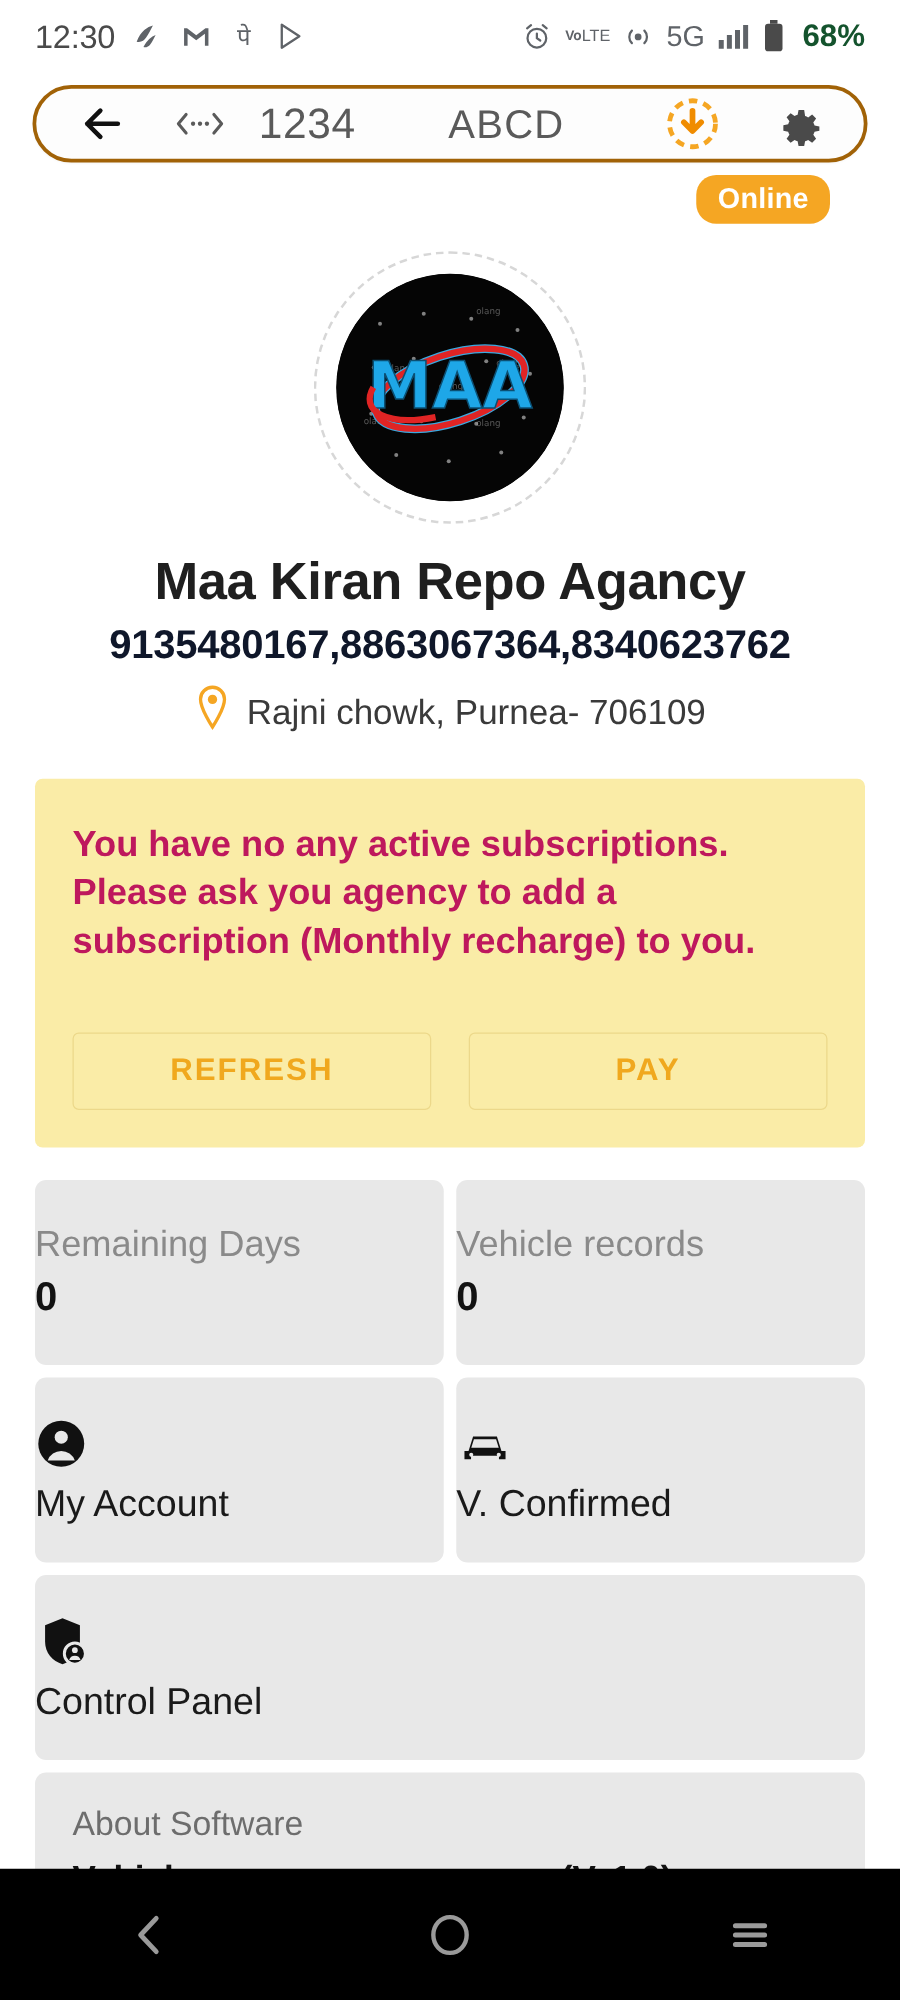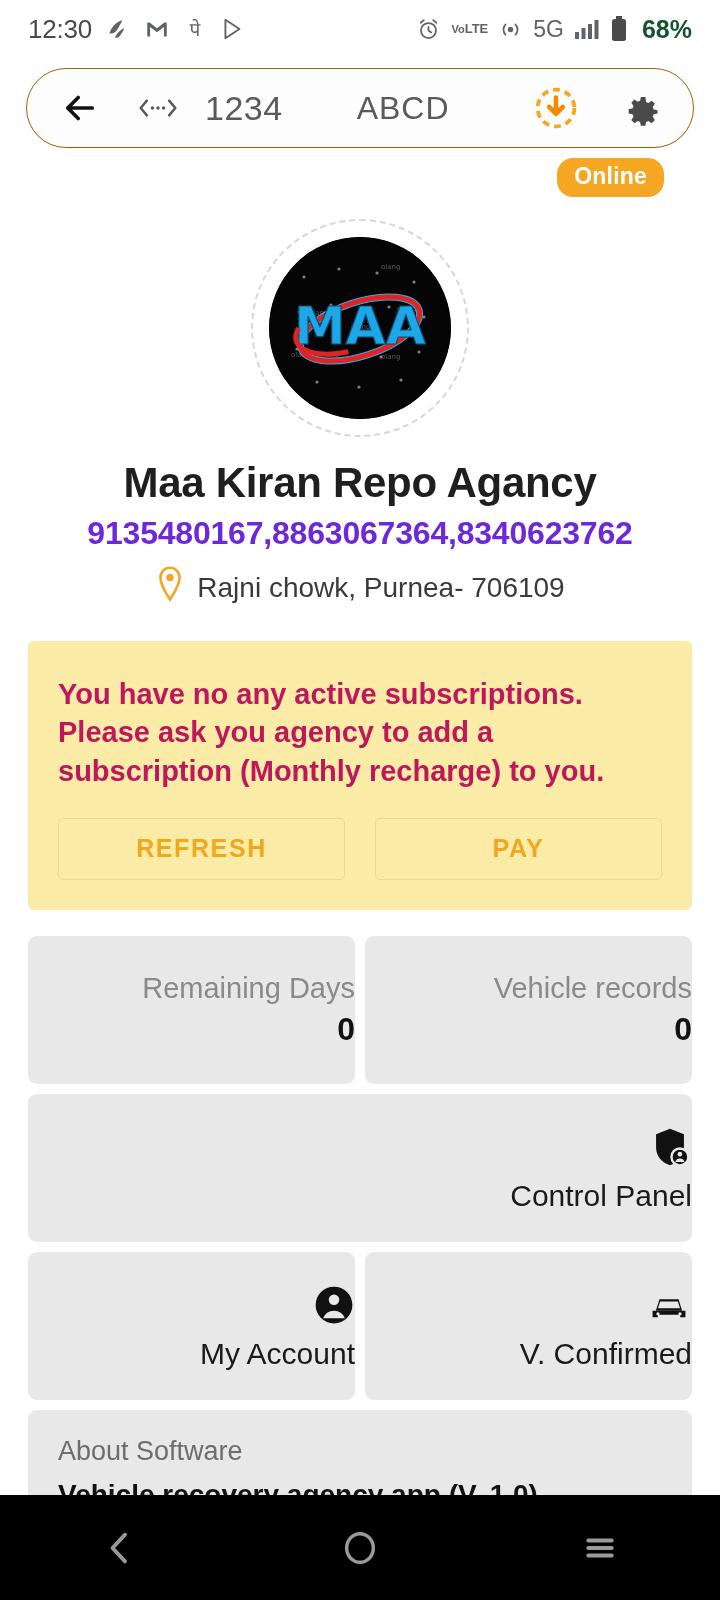--- a/index.html
+++ b/index.html
@@ -16,27 +16,27 @@
     height: 58px; display: flex; align-items: center;
     padding: 0 28px; color: #5f6368;
   }
   .sb-left { display: flex; align-items: center; gap: 13px; }
   .sb-time { font-size: 26px; font-weight: 500; color: #4a4a4a; letter-spacing: -.2px; }
   .sb-right { margin-left: auto; display: flex; align-items: center; gap: 10px; }
   .sb-ico { display: flex; align-items: center; }
   .sb-text { font-size: 23px; font-weight: 500; color: #5f6368; }
   .volte { display:flex; flex-direction:row; align-items:center; line-height:.95; }
   .volte span:first-child { font-size: 11px; font-weight: 700; }
-  .volte span:last-child { font-size: 13px; font-weight: 700; }
+  .volte span:last-child { font-size: 13px; font-weight: 400; }
   .batt-pct { font-size: 25px; font-weight: 700; color: #14532d; margin-left: 4px; }
 
   
   .toolbar-wrap { padding: 10px 26px 0 26px; }
   .toolbar {
-    height: 80px; border: 1px solid #a16207; border-radius: 46px;
+    height: 62px; border: 3px solid #a16207; border-radius: 46px;
     background: #fdfdfd; display: flex; align-items: center;
     padding: 0 30px; box-shadow: 0 1px 2px rgba(0,0,0,.04);
   }
   .tb-back { width: 46px; height: 46px; display:flex; align-items:center; justify-content:center; }
   .tb-sync { margin-left: 34px; display:flex; align-items:center; justify-content:center; }
   .tb-num { margin-left: 26px; font-size: 34px; font-weight: 500; color: #5a5a5a; letter-spacing: .5px; }
   .tb-code { margin-left: 74px; font-size: 32px; font-weight: 500; color: #5a5a5a; letter-spacing: 1px; }
   .tb-dl { margin-left: auto; display:flex; align-items:center; justify-content:center; }
   .tb-gear { margin-left: 40px; display:flex; align-items:center; justify-content:center; }
 
@@ -58,50 +58,50 @@
     position: relative; overflow: hidden; display:flex; align-items:center; justify-content:center;
   }
   .logo-svg { position:absolute; top:0; left:0; }
 
   
   .agency-name {
     text-align:center; font-size: 42px; font-weight: 700; color: #1f1f1f;
     margin-top: 22px; letter-spacing: -.3px;
   }
   .agency-phones {
-    text-align:center; font-size: 32px; font-weight: 600; color: #6d28d9;
+    text-align:center; font-size: 32px; font-weight: 600; color: #0f172a;
     margin-top: 8px; letter-spacing: -.2px;
   }
   .agency-addr {
     display:flex; align-items:center; justify-content:center; gap: 12px;
     margin-top: 14px; font-size: 28px; color: #3a3a3a;
   }
 
   
   .sub-card {
     margin: 32px 28px 0 28px; background: #faeca7; border-radius: 6px;
     padding: 34px 30px 30px 30px;
   }
   .sub-text {
     font-size: 29px; font-weight: 600; color: #be185d; line-height: 1.32;
   }
-  .sub-btns { display:flex; gap: 30px; margin-top: 28px; }
+  .sub-btns { display:flex; gap: 30px; margin-top: 54px; }
   .sub-btn {
     flex: 1; height: 62px; border: 1px solid #ecd88a; border-radius: 5px;
     background: transparent; color: #f0a81e; font-size: 25px; font-weight: 700;
     letter-spacing: 1.6px; display:flex; align-items:center; justify-content:center;
     cursor: pointer; font-family: "Liberation Sans", sans-serif;
   }
 
   
   .grid { padding: 0 28px; margin-top: 26px; }
   .grid-row { display:flex; gap: 10px; margin-bottom: 10px; }
   .card {
     flex: 1; background: #e8e8e8; border-radius: 9px;
-    display:flex; flex-direction:column; align-items:flex-end; justify-content:center;
+    display:flex; flex-direction:column; align-items:flex-start; justify-content:center;
     height: 148px; cursor: pointer;
   }
   .card-full { width: 100%; }
   .stat-label { font-size: 29px; color: #8a8a8a; font-weight: 400; }
   .stat-value { font-size: 32px; color: #121212; font-weight: 700; margin-top: 6px; }
   .card-icon { display:flex; align-items:center; justify-content:center; height: 48px; }
   .card-label { font-size: 30px; color: #1a1a1a; font-weight: 500; margin-top: 8px; }
 
   
   .about {
@@ -284,34 +284,20 @@
         <span class="stat-label">Remaining Days</span>
         <span class="stat-value">0</span>
       </div>
       <div class="card">
         <span class="stat-label">Vehicle records</span>
         <span class="stat-value">0</span>
       </div>
     </div>
 
     <div class="grid-row">
-      <div class="card card-full">
-        <span class="card-icon">
-          <svg width="44" height="44" viewBox="0 0 24 24">
-            <path d="M12 2 4.4 5v7.2C4.4 17 7.6 20.7 12 22c4.4-1.3 7.6-5 7.6-9.8V5z" fill="#111"></path>
-            <circle cx="17.4" cy="17.4" r="4.6" fill="#111" stroke="#e8e8e8" stroke-width="1.3"></circle>
-            <circle cx="17.4" cy="15.9" r="1.25" fill="#e8e8e8"></circle>
-            <path d="M14.9 20.2a2.6 2.6 0 0 1 5 0z" fill="#e8e8e8"></path>
-          </svg>
-        </span>
-        <span class="card-label">Control Panel</span>
-      </div>
-    </div>
-
-    <div class="grid-row">
       <div class="card">
         <span class="card-icon">
           <svg width="42" height="42" viewBox="0 0 24 24">
               <circle cx="12" cy="12" r="10.5" fill="#111"></circle>
               <circle cx="12" cy="9" r="3" fill="#e8e8e8"></circle>
               <path d="M5.8 19.6a6.6 6.6 0 0 1 12.4 0z" fill="#e8e8e8"></path>
             </svg>
         </span>
         <span class="card-label">My Account</span>
       </div>
@@ -321,20 +307,34 @@
               <path d="M4 13.5h20v4h-3.2v-1.6H7.2v1.6H4z" fill="#111"></path>
               <path d="M6 13.5 8.2 6.5h11.6l2.2 7z" fill="#111"></path>
               <path d="M8.6 7.8h10.8l1.3 4.2H7.3z" fill="#e8e8e8"></path>
               <circle cx="7.3" cy="15.4" r="1" fill="#e8e8e8"></circle>
               <circle cx="20.7" cy="15.4" r="1" fill="#e8e8e8"></circle>
             </svg>
         </span>
         <span class="card-label">V. Confirmed</span>
       </div>
     </div>
+
+    <div class="grid-row">
+      <div class="card card-full">
+        <span class="card-icon">
+          <svg width="44" height="44" viewBox="0 0 24 24">
+            <path d="M12 2 4.4 5v7.2C4.4 17 7.6 20.7 12 22c4.4-1.3 7.6-5 7.6-9.8V5z" fill="#111"></path>
+            <circle cx="17.4" cy="17.4" r="4.6" fill="#111" stroke="#e8e8e8" stroke-width="1.3"></circle>
+            <circle cx="17.4" cy="15.9" r="1.25" fill="#e8e8e8"></circle>
+            <path d="M14.9 20.2a2.6 2.6 0 0 1 5 0z" fill="#e8e8e8"></path>
+          </svg>
+        </span>
+        <span class="card-label">Control Panel</span>
+      </div>
+    </div>
   </div>
 
   <div class="about">
     <div class="about-title">About Software</div>
     <div class="about-sub">Vehicle recovery agency app (V. 1.0)</div>
   </div>
 
   <div class="navbar">
     <span class="nav-btn">
       <svg width="40" height="40" viewBox="0 0 24 24">

